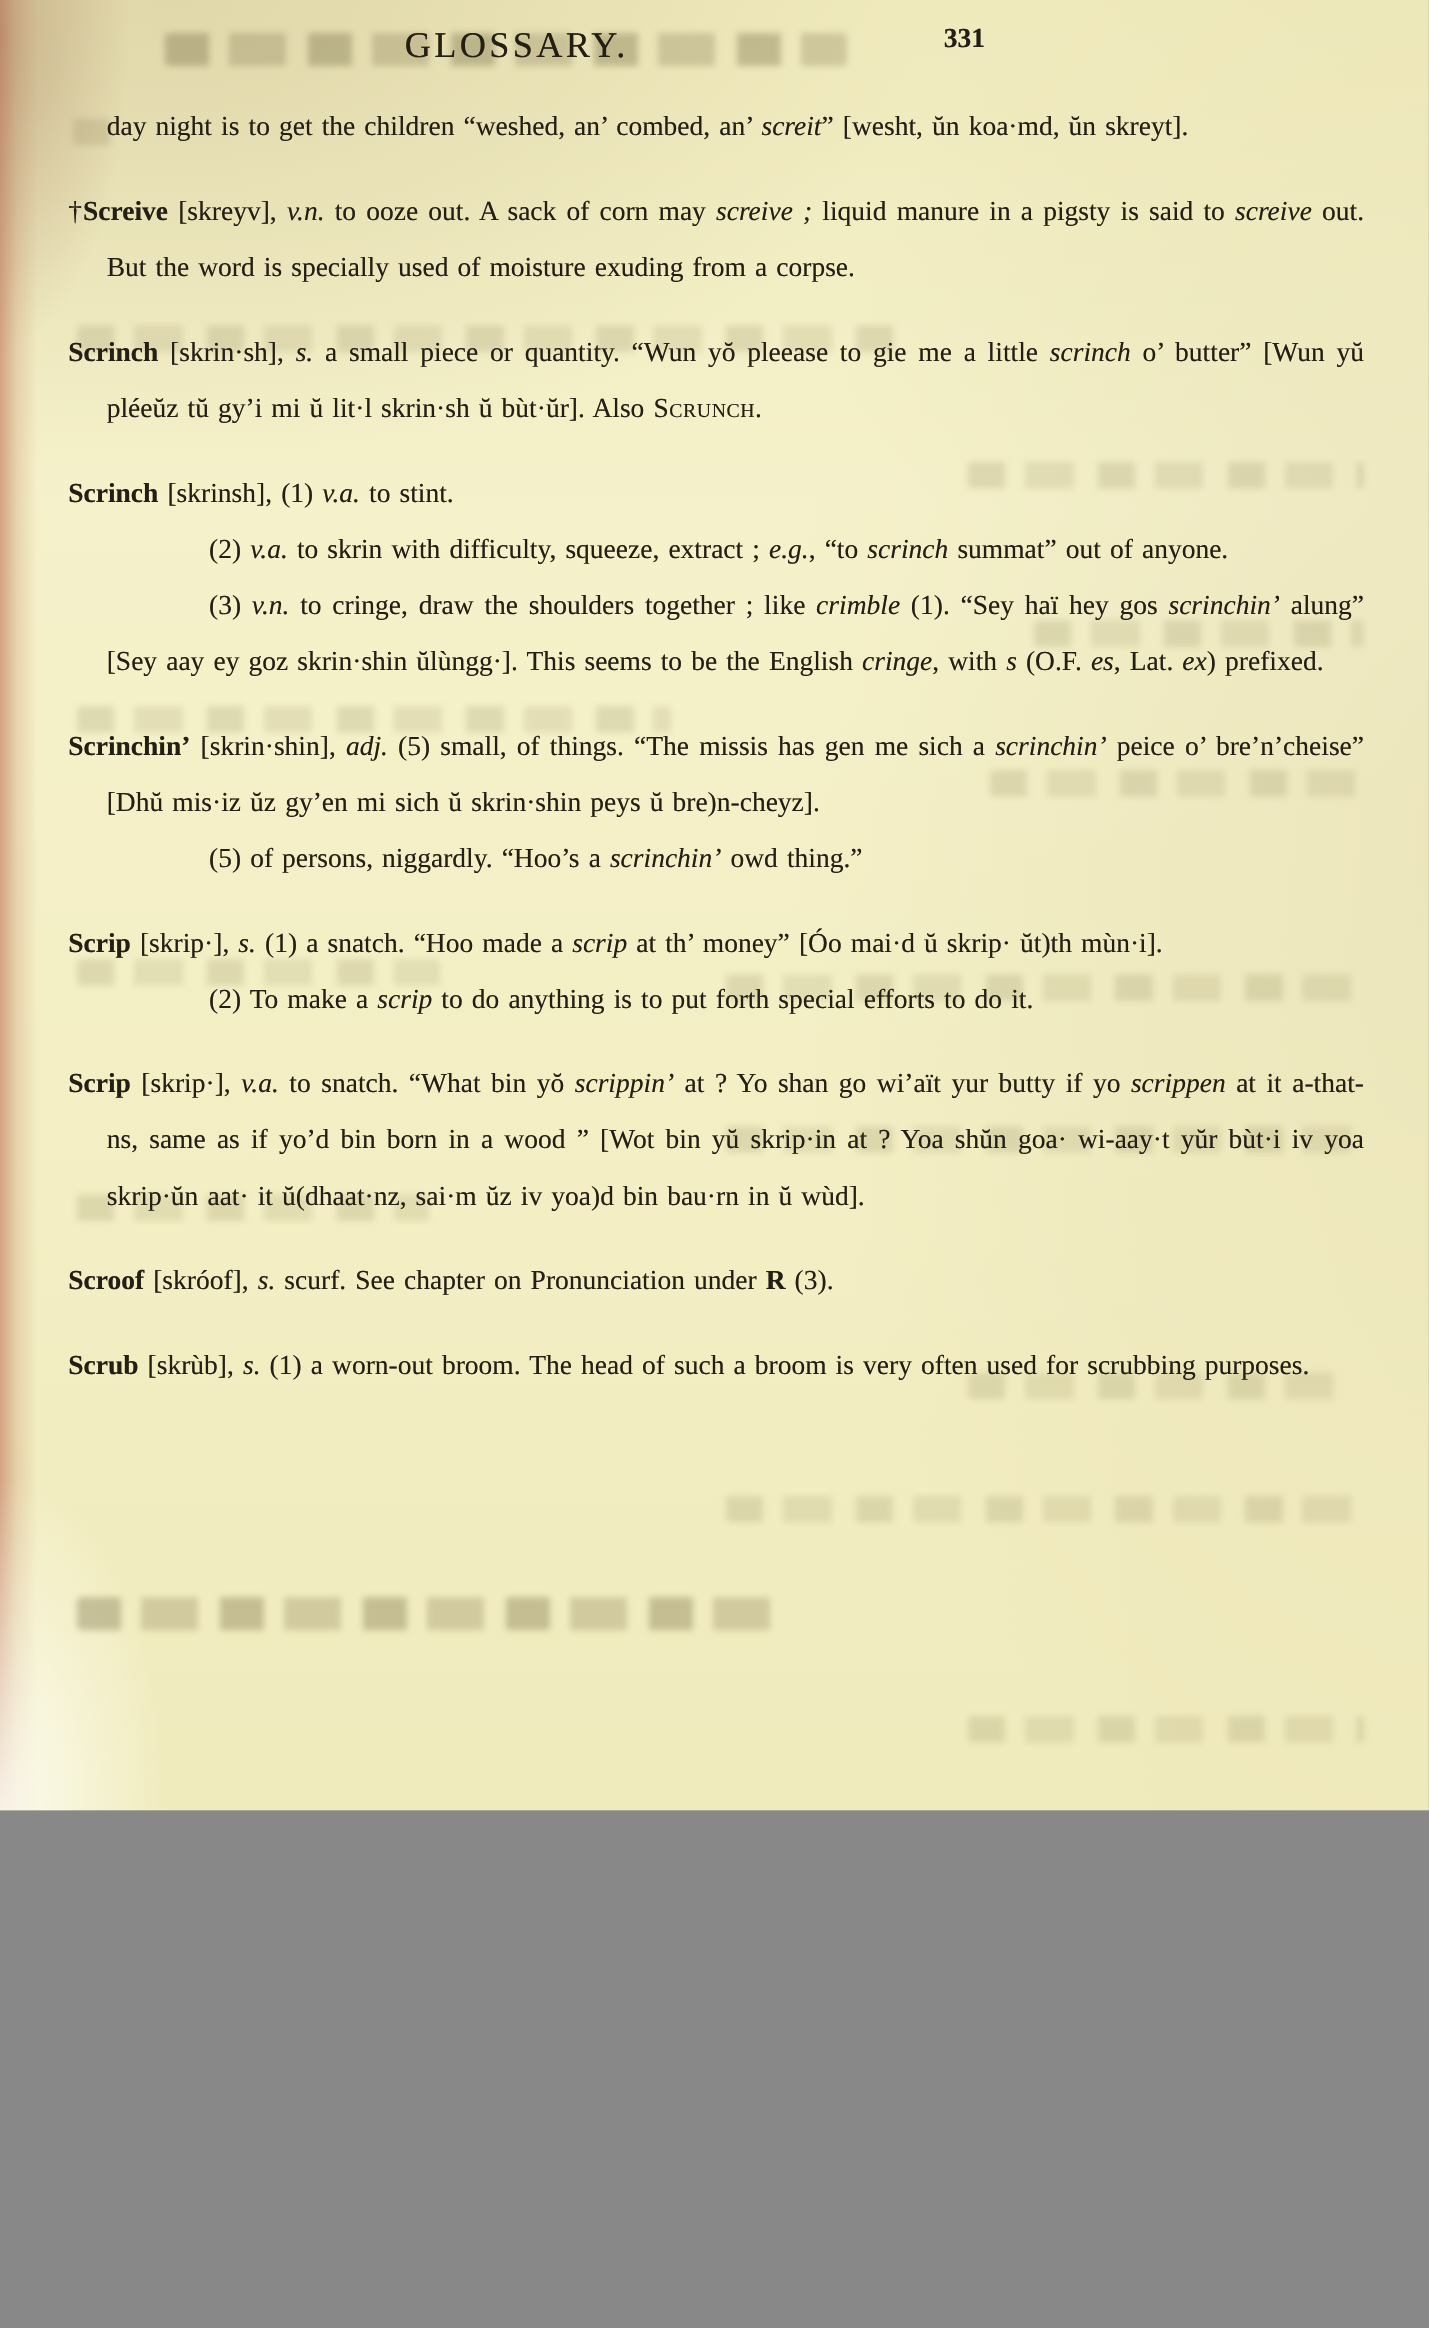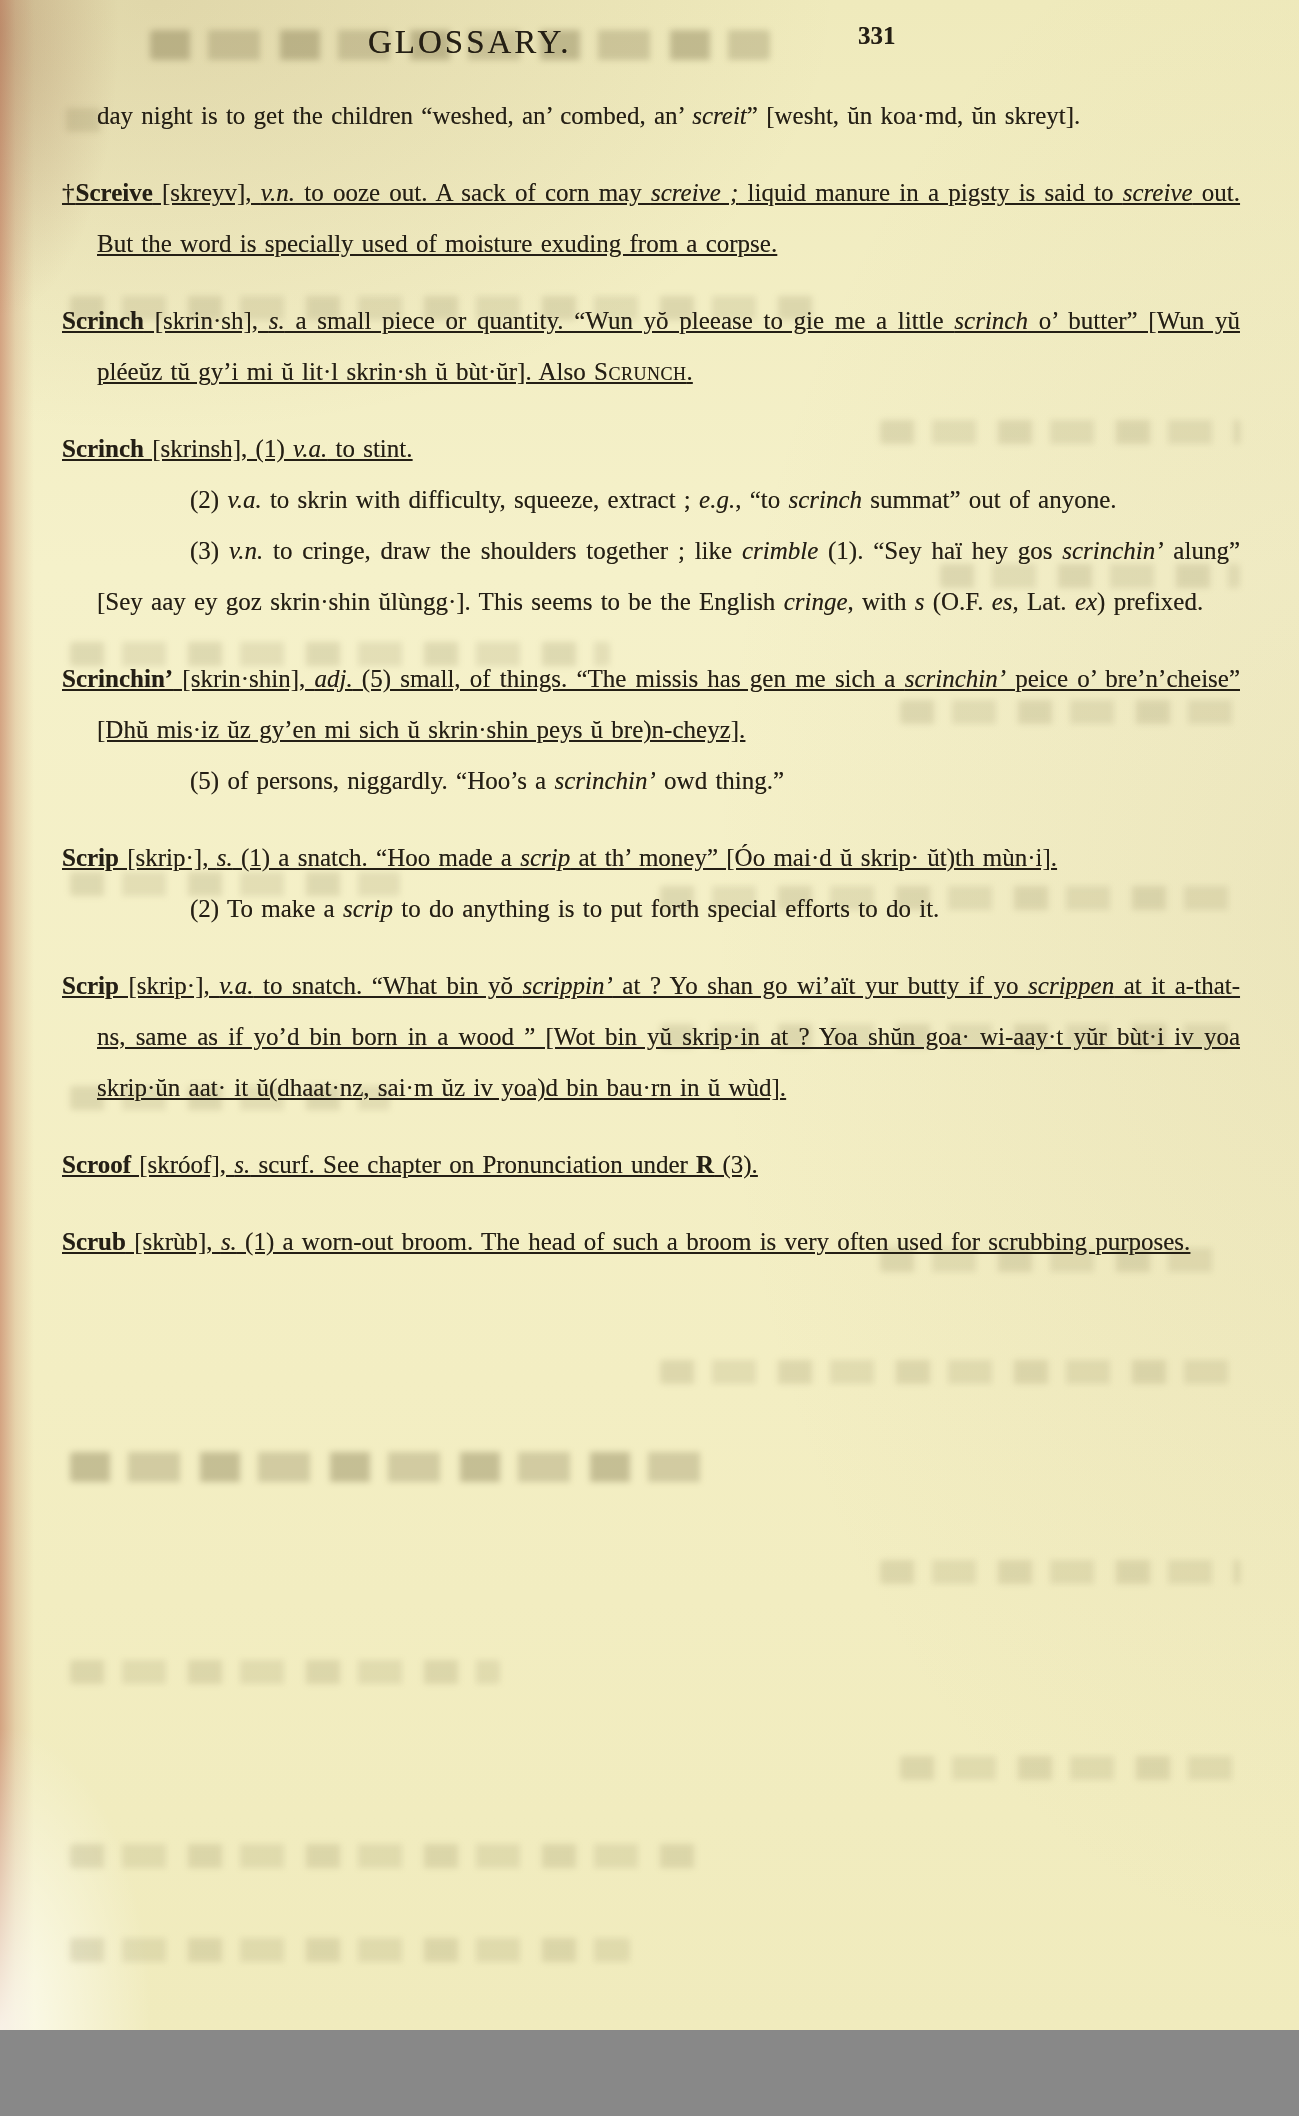--- a/index.html
+++ b/index.html
@@ -1,18 +1,18 @@
 <!DOCTYPE html>
 <html><head>
 <meta charset="utf-8">
 <style>
   html,body{margin:0;padding:0;background:#888;}
   .page{
     position:relative;
-    width:1299px;height:2030px;
+    width:1299px;height:1646px;
     margin:0 auto;
     overflow:hidden;
     font-family:"Liberation Serif","DejaVu Serif",serif;
     color:#241f15;
     background:
       radial-gradient(1100px 700px at 12% 0%, rgba(145,115,75,.16), rgba(145,115,75,0) 62%),
       radial-gradient(900px 1500px at 103% 45%, rgba(160,140,90,.10), rgba(160,140,90,0) 70%),
       linear-gradient(180deg,#efeabc 0%,#f5f1ca 28%,#f3eec3 68%,#f0ebbd 100%);
   }
   .edge-left{
@@ -56,21 +56,21 @@
   }
   .para{
     margin:0;
     font-size:25px;line-height:51px;
     word-spacing:2px;
     text-align:justify;
     padding-left:35px;text-indent:-35px;
     text-shadow:0 0 .6px rgba(40,30,15,.55);
   }
   .cont{text-indent:0;}
-  .entry{margin-top:26px;text-decoration:underline;}
+  .entry{margin-top:26px;}
   .sub{margin-top:0;text-indent:93px;}
   .seg-r{font-style:normal;}
   .seg-i{font-style:italic;}
   .seg-b{font-weight:700;}
   .seg-sc{font-variant:small-caps;letter-spacing:.5px;}
 </style>
 </head>
 <body>
 
 <div class="page">

